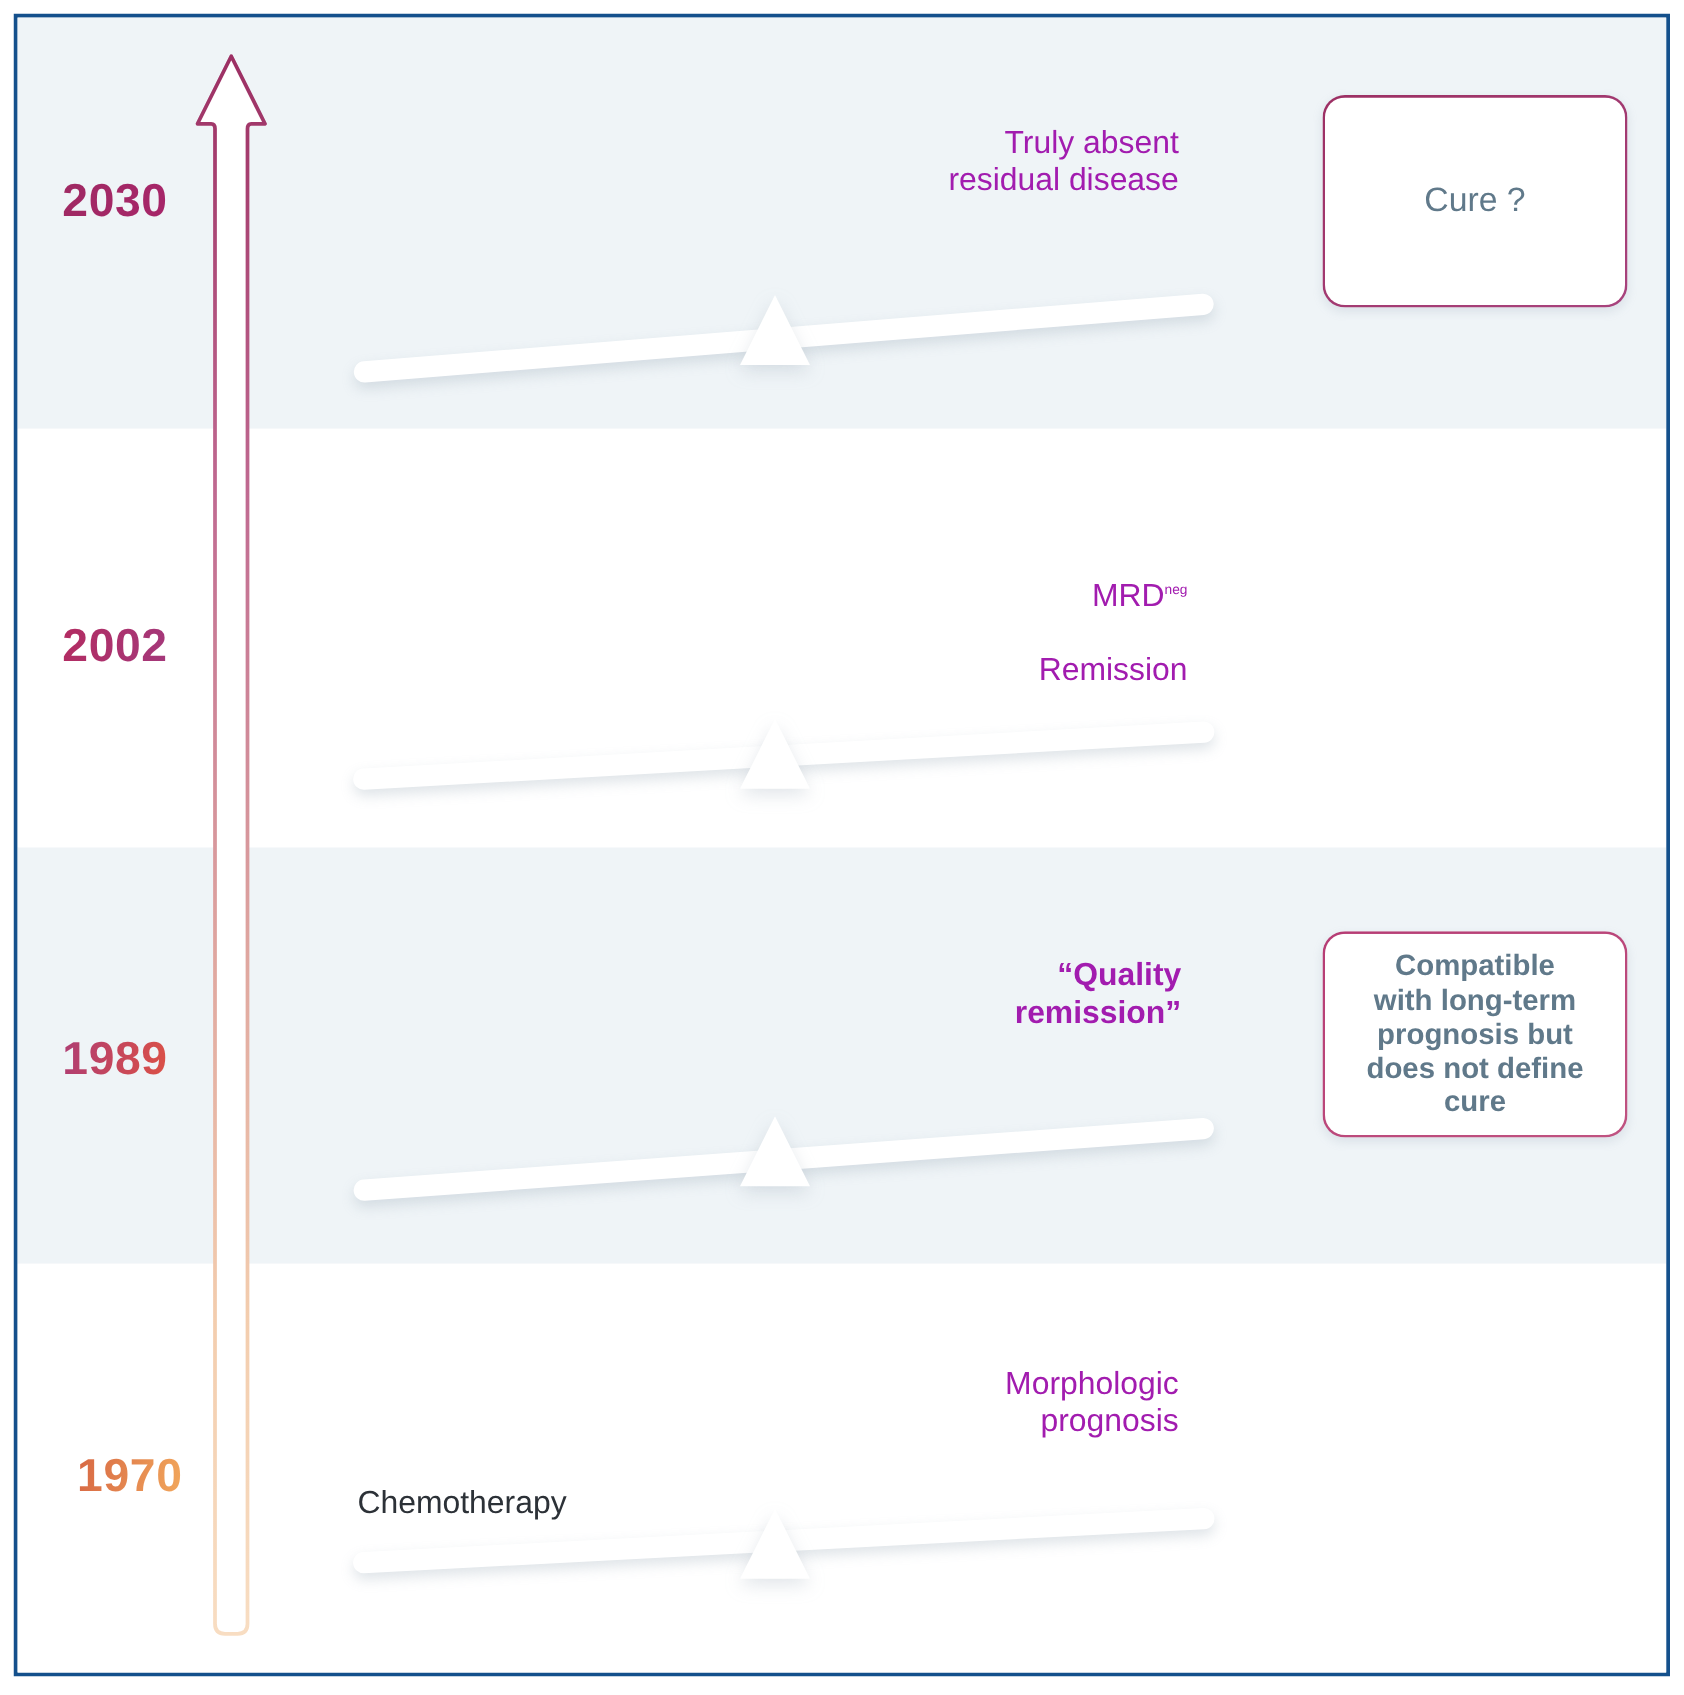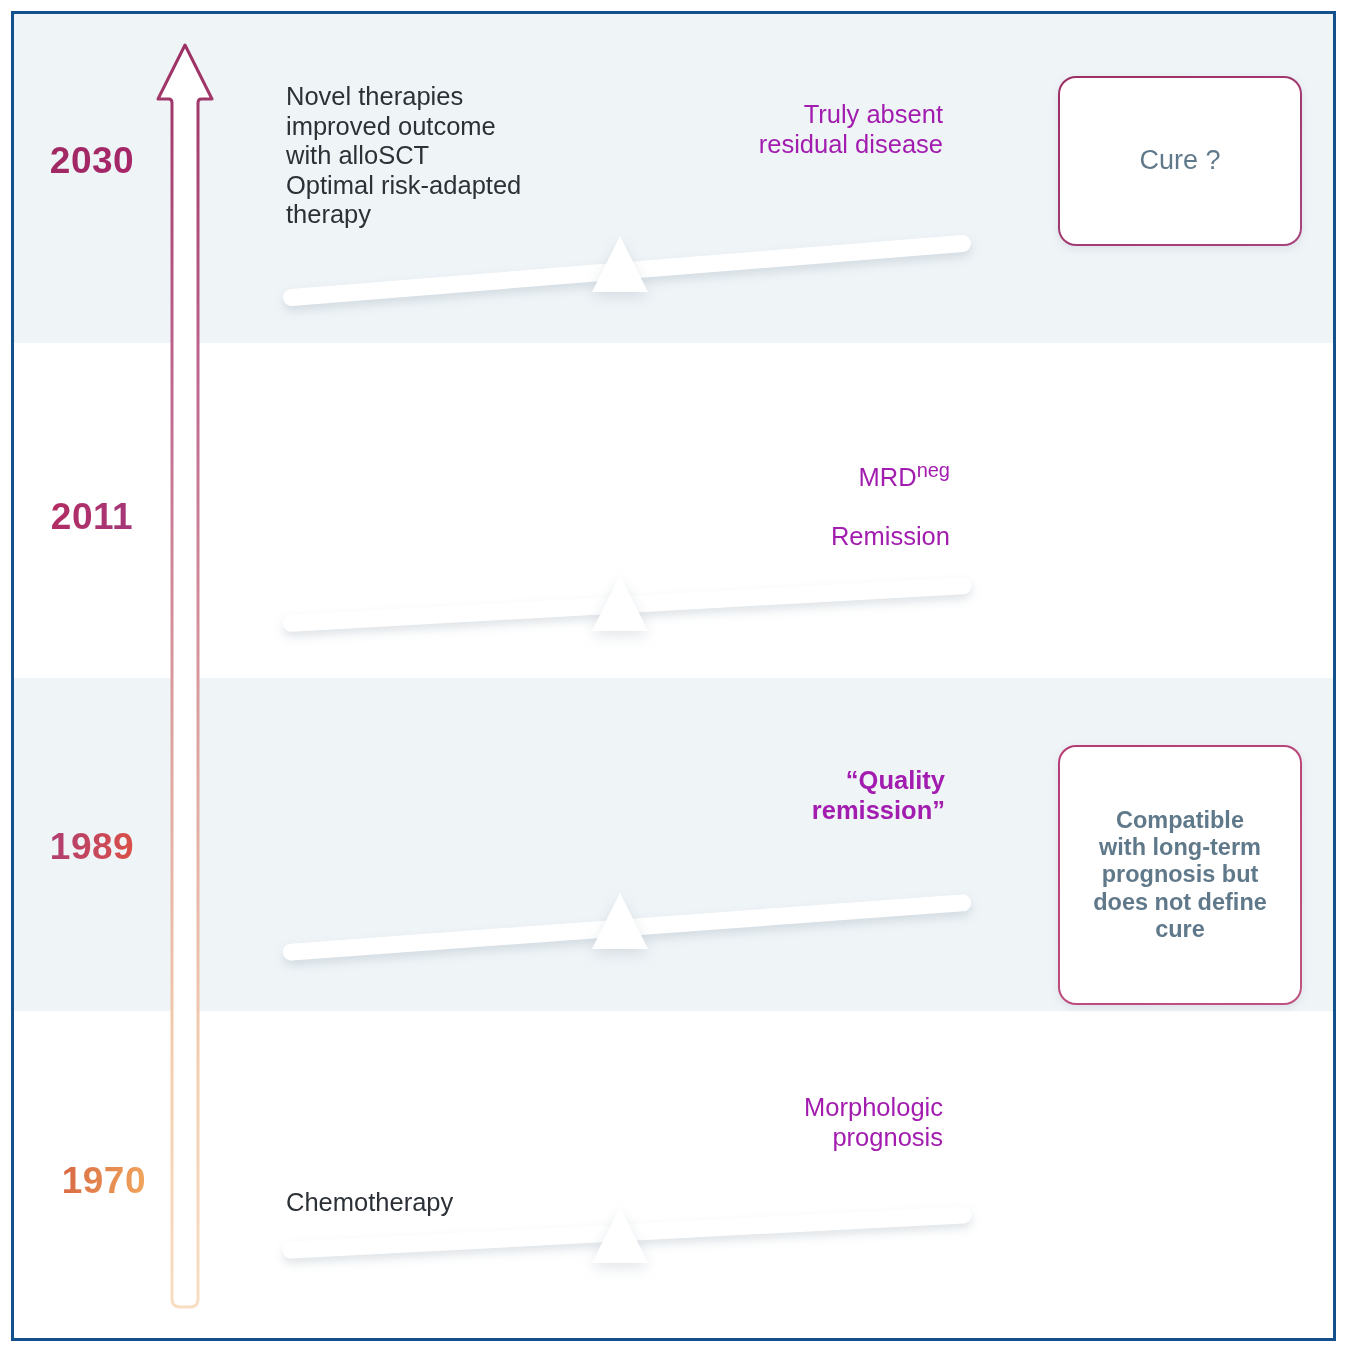--- a/index.html
+++ b/index.html
@@ -125,21 +125,21 @@
   }
   .right-text {
     position: absolute;
     font-size: 25.5px;
     line-height: 1.16;
     color: #a21caf;
     text-align: right;
     white-space: pre-line;
   }
   .sup {
-    font-size: 20px;
+    font-size: 11px;
     vertical-align: super;
     line-height: 0;
   }
 
   
   .outcome-box {
     position: absolute;
     left: 1044px;
     width: 244px;
     border-radius: 18px;
@@ -166,21 +166,21 @@
   }
 
   #box-2030 {
     top: 62px; height: 170px;
     background-image: linear-gradient(#fff,#fff), linear-gradient(150deg, #9c2f63 0%, #a8437d 100%);
     border: 2.5px solid transparent;
     background-origin: border-box;
     background-clip: padding-box, border-box;
   }
   #box-2010 {
-    top: 402px; height: 260px;
+    top: 402px; height: 165px;
     background-image: linear-gradient(#fff,#fff), linear-gradient(150deg, #b63c74 0%, #c05381 100%);
     border: 2.5px solid transparent;
     background-origin: border-box;
     background-clip: padding-box, border-box;
   }
 </style>
 </head>
 <body>
 
 <div id="figure">
@@ -201,41 +201,36 @@
           <stop offset="100%" stop-color="#f8ddc2"></stop>
         </linearGradient>
       </defs>
       <path d="M31 6 L58 60 L47 60 Q44 60 44 64 L44 1260 Q44 1268 36 1268 L26 1268 Q18 1268 18 1260 L18 64 Q18 60 15 60 L4 60 Z" fill="#ffffff" stroke="url(#arrowGrad)" stroke-width="3" stroke-linejoin="round"></path>
     </svg>
   </div>
 
   <div class="era-row" id="era-2030">
     <div class="year-label" id="year-2030" style="top:126px;">2030</div>
 
-    <div class="left-text" style="left:272px; top:68px; width:330px;">Novel therapies
-improved outcome
-with alloSCT
-Optimal risk-adapted
-therapy</div>
 
     <div class="right-text" style="right:390px; top:86px; width:300px;">Truly absent
 residual disease</div>
 
     <div class="balance">
       <div class="beam" style="left:268px; top:248px; width:690px; transform-origin:50% 50%; transform:rotate(-4.6deg);"></div>
       <div class="fulcrum" style="left:578px; top:222px;"></div>
     </div>
 
     <div class="outcome-box light" id="box-2030">
       <span class="box-text">Cure ?</span>
     </div>
   </div>
 
   <div class="era-row" id="era-2010">
-    <div class="year-label" id="year-2010" style="top:153px;">2011</div>
+    <div class="year-label" id="year-2010" style="top:153px;">2002</div>
 
 
     <div class="right-text" style="right:383px; top:90px; width:320px;">
       <span><span>MRD</span><span class="sup">neg</span></span><br>
       <span>Remission</span>
     </div>
 
     <div class="balance">
       <div class="beam" style="left:268px; top:253px; width:690px; transform-origin:50% 50%; transform:rotate(-3.2deg);"></div>
       <div class="fulcrum" style="left:578px; top:232px;"></div>

